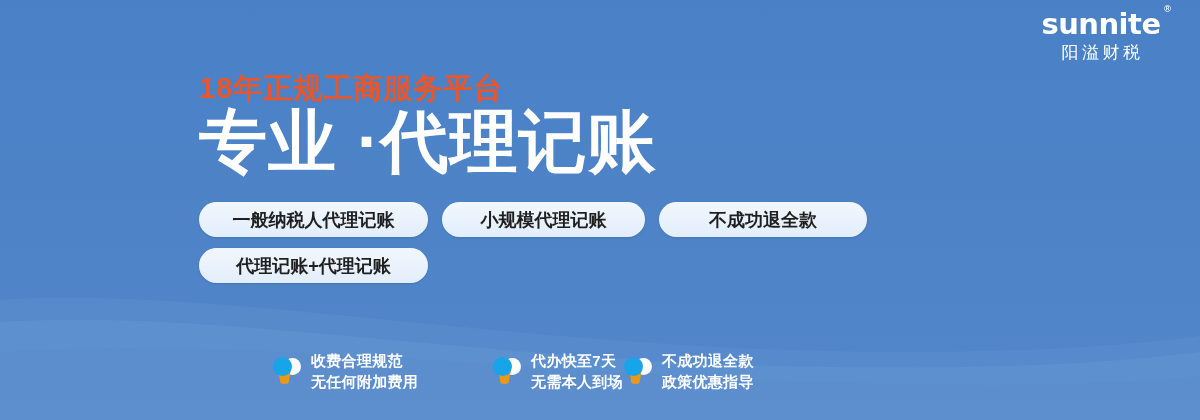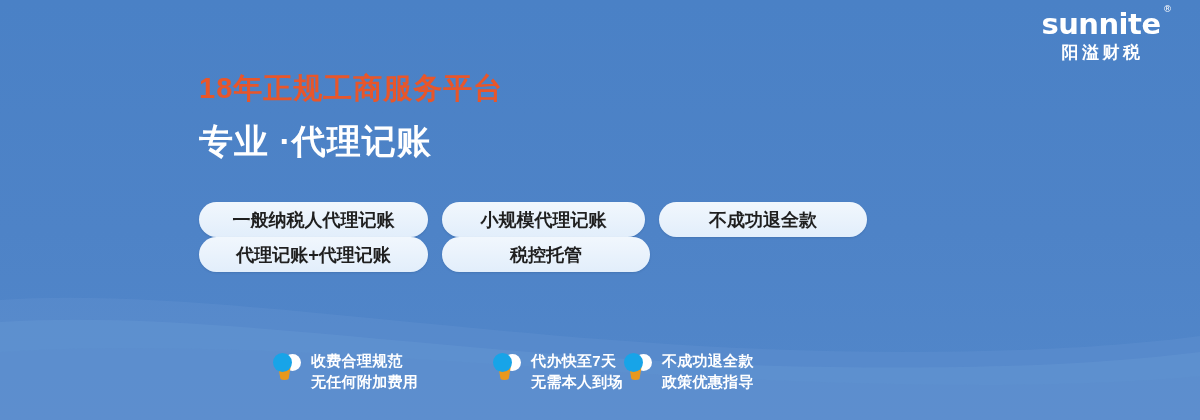--- a/index.html
+++ b/index.html
@@ -50,21 +50,21 @@
     position: absolute;
     top: -3px;
     right: -11px;
     font-size: 9px;
     font-weight: 400;
     line-height: 9px;
   }
   #logo .cn {
     color: #ffffff;
     font-size: 17px;
-    font-weight: 700;
+    font-weight: 400;
     letter-spacing: 3.5px;
     line-height: 24px;
     margin-top: 1px;
     padding-left: 3px;
   }
 
   
   #headline-block {
     position: absolute;
     left: 199px;
@@ -73,35 +73,36 @@
   #eyebrow {
     color: #e8562a;
     font-size: 29px;
     font-weight: 700;
     letter-spacing: 1px;
     line-height: 32px;
     white-space: nowrap;
   }
   #title {
     color: #ffffff;
-    font-size: 34px;
+    font-size: 68px;
     font-weight: 700;
     letter-spacing: 1px;
     line-height: 62px;
     margin-top: 6px;
     white-space: nowrap;
   }
 
   
   #pill-grid {
     position: absolute;
     left: 199px;
     top: 202px;
     display: flex;
     flex-direction: column;
+    gap: 11px;
   }
   .pill-row {
     display: flex;
     align-items: center;
   }
   .pill {
     height: 35px;
     border-radius: 18px;
     background: linear-gradient(180deg, #f1f7fd 0%, #e2eefb 100%);
     color: #1f1f1f;
@@ -120,21 +121,21 @@
   
   #features {
     position: absolute;
     left: 272px;
     top: 350px;
     display: flex;
     align-items: flex-start;
   }
   .feature {
     display: flex;
-    align-items: flex-start;
+    align-items: center;
   }
   .feature.f1 { margin-right: 74px; }
   .feature.f2 { }
 
   .feature-icon {
     position: relative;
     width: 30px;
     height: 34px;
     flex: 0 0 30px;
     margin-right: 9px;
@@ -200,21 +201,20 @@
   </div>
 
   <div id="pill-grid">
     <div class="pill-row">
       <div class="pill w1">一般纳税人代理记账</div>
       <div class="pill w2">小规模代理记账</div>
       <div class="pill w3">不成功退全款</div>
     </div>
     <div class="pill-row">
       <div class="pill w1">代理记账+代理记账</div>
-      <div class="pill w3">税控托管</div>
     </div>
   </div>
 
   <div id="features">
 
     <div class="feature f1">
       <div class="feature-icon">
         <span class="moon"></span>
           <span class="cup"></span>
           <span class="dot"></span>

